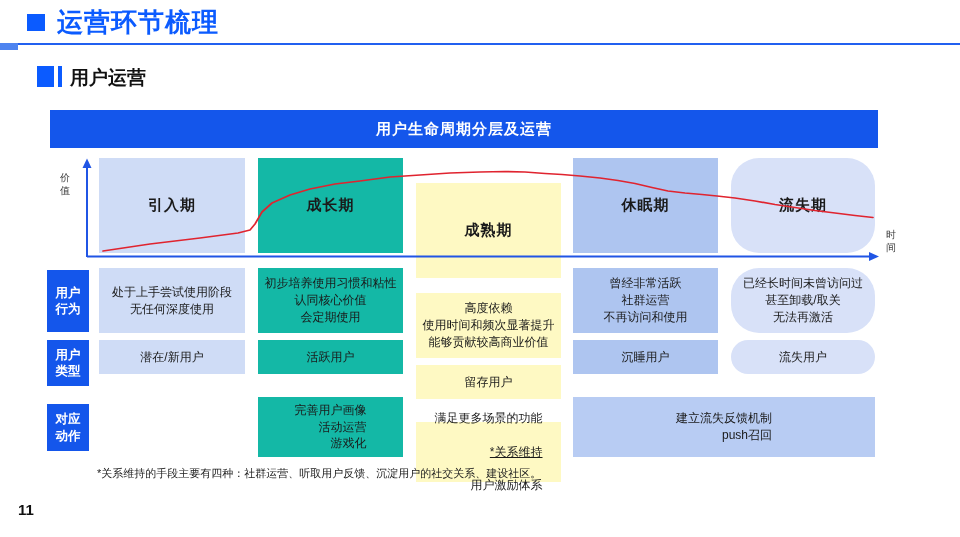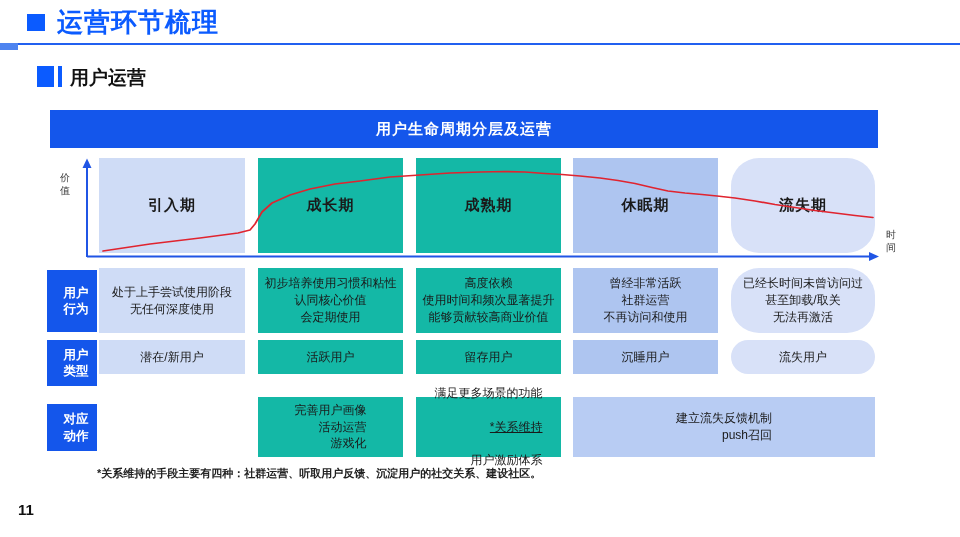--- a/index.html
+++ b/index.html
@@ -40,47 +40,47 @@
   .c1 { left:99px;  width:146px; }
   .c2 { left:258px; width:145px; }
   .c3 { left:416px; width:145px; }
   .c4 { left:573px; width:145px; }
   .c5 { left:731px; width:144px; }
   .c45 { left:573px; width:302px; }
 
   
   .bg1 { background:#cfdcf6; }
   .bg2 { background:#14b8a6; }
-  .bg3 { background:#14b8a6; }
+  .bg3 { background:#fef9c3;margin-top:25px; }
   .bg4 { background:#aec5f0; }
   .bg5 { background:#d8e1f8;border-radius:28px; }
   .bg45 { background:#b8ccf3; }
 
   
   .rowlabel {
     left:47px; width:42px; background:#1456eb; color:#fff;
     display:flex; align-items:center; justify-content:center; text-align:center;
-    font-size:12.5px; font-weight:700; white-space:pre-line; line-height:1.3;padding-left:8px;
+    font-size:12.5px; font-weight:700; white-space:pre-line; line-height:1.3;
   }
   .cell {
     display:flex; align-items:center; justify-content:center; text-align:center;
     font-size:12px; color:#1a1a1a; line-height:1.4; white-space:pre-line; padding:2px 4px;
     box-sizing:border-box;
   }
   .r1 { top:268px; height:65px; }
   .r1l { top:270px; height:62px; }
   .r2 { top:340px; height:34px; }
   .r2l { top:340px; height:46px; }
   .r3 { top:397px; height:60px;text-align:right; }
   .r3l { top:404px; height:47px; }
   .stack span { display:block; }
   .u { text-decoration:underline; }
 
   
-  .footnote { left:97px; top:466px; font-size:11px; color:#222;font-weight:bold; }
+  .footnote { left:97px; top:466px; font-size:11px; color:#222; }
   .page-number { left:18px; top:501px; font-size:15px; font-weight:600; color:#111; }
 </style>
 </head>
 <body>
 
 <div class="slide">
 
   <div class="abs title-bullet"></div>
   <div class="abs page-title">运营环节梳理</div>
   <div class="abs rule-line"></div>

